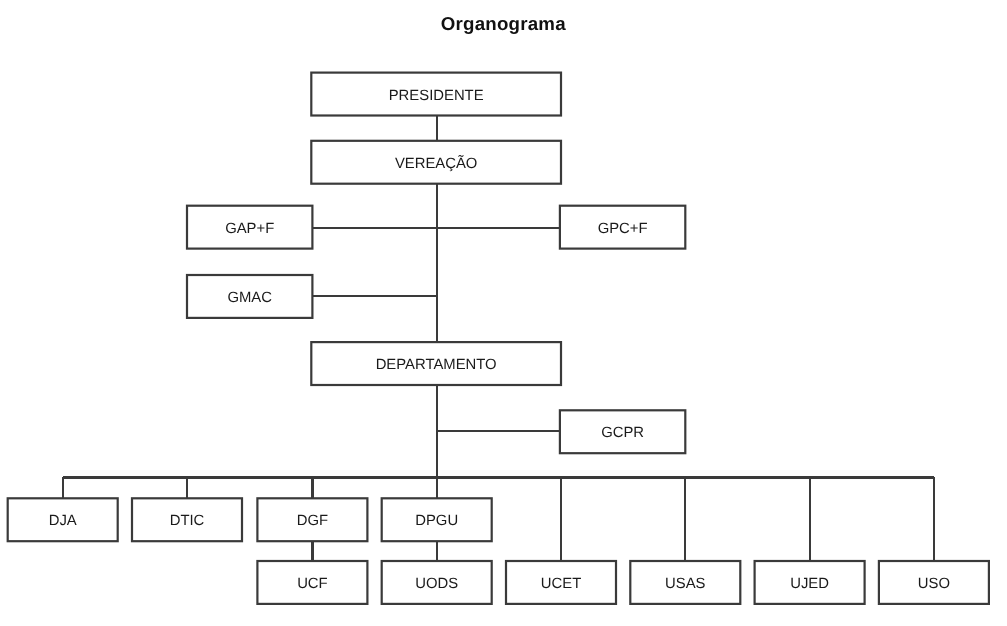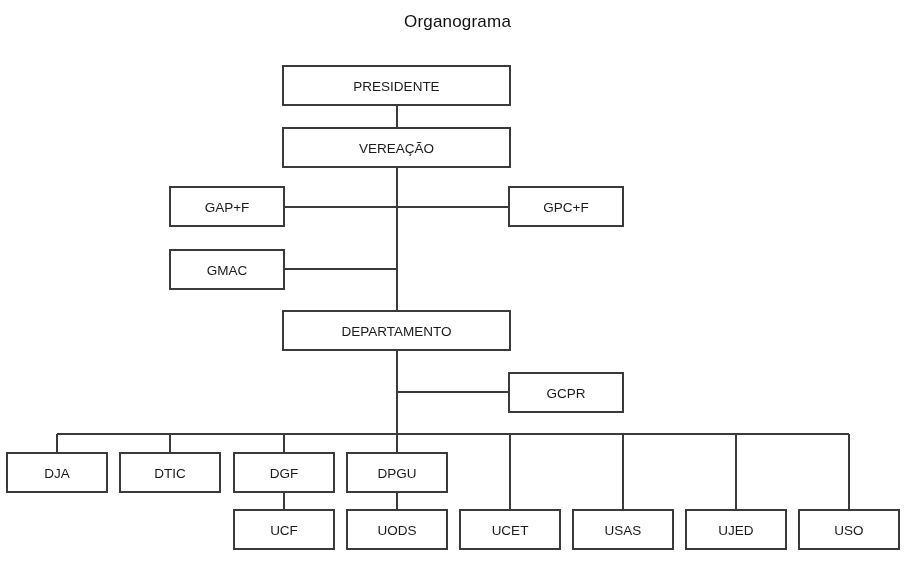--- a/index.html
+++ b/index.html
@@ -19,21 +19,21 @@
     width: 915px;
     height: 569px;
   }
   .chart-title {
     position: absolute;
     left: 0;
     top: 12px;
     width: 915px;
     text-align: center;
     font-size: 17px;
-    font-weight: normal;
+    font-weight: bold;
     letter-spacing: 0.2px;
     color: #111111;
   }
   svg.org-canvas {
     position: absolute;
     left: 0;
     top: 0;
     width: 915px;
     height: 569px;
   }

